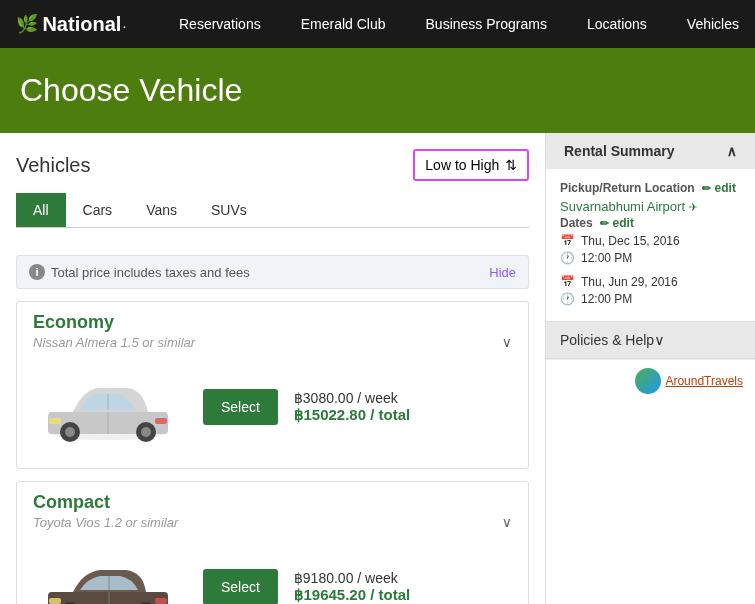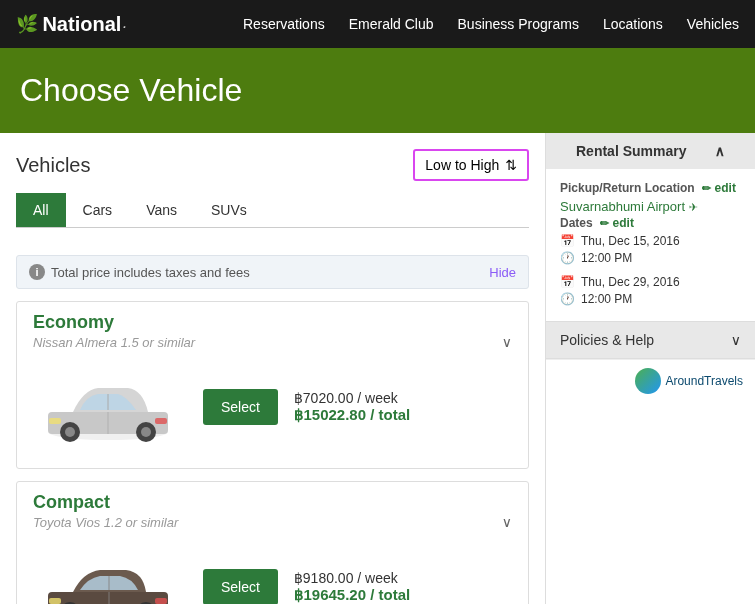--- a/index.html
+++ b/index.html
@@ -21,21 +21,21 @@
       font-weight: bold;
       margin-right: auto;
     }
     .navbar-brand .leaf-icon {
       color: #4caf50;
       font-size: 18px;
       margin-right: 4px;
     }
     .navbar-links {
       display: flex;
-      gap: 24px;
+      gap: 40px;
     }
     .navbar-links a {
       color: #fff;
       text-decoration: none;
       font-size: 14px;
       cursor: pointer;
     }
 
     
     .hero {
@@ -219,21 +219,21 @@
     .sidebar {
       width: 210px;
       border-left: 1px solid #ddd;
       flex-shrink: 0;
     }
     .sidebar-section {
       border-bottom: 1px solid #ddd;
     }
     .sidebar-section-header {
       background: #e8e8e8;
-      padding: 10px 30px;
+      padding: 10px 18px;
       display: flex;
       justify-content: space-between;
       align-items: flex-start;
       font-size: 14px;
       font-weight: bold;
       color: #333;
       cursor: pointer;
     }
     .sidebar-content {
       padding: 12px 14px;
@@ -269,21 +269,20 @@
       font-size: 12px;
       color: #333;
       margin-bottom: 3px;
     }
     .calendar-icon, .clock-icon { color: #777; font-size: 12px; }
 
     .policies-header {
       background: #e8e8e8;
       padding: 10px 14px;
       display: flex;
-      justify-content: space-between;
       align-items: center;
       font-size: 14px;
       color: #333;
       cursor: pointer;
     }
     .globe-icon {
       width: 26px;
       height: 26px;
       border-radius: 50%;
       background: linear-gradient(135deg, #4caf50, #2196f3);
@@ -393,21 +392,21 @@
 
             <rect x="11" y="48" width="12" height="6" rx="2" fill="#f0e070" opacity="0.8"></rect>
             <rect x="117" y="48" width="12" height="6" rx="2" fill="#e05050" opacity="0.8"></rect>
 
             <line x1="70" y1="42" x2="70" y2="64" stroke="#aaa" stroke-width="0.8"></line>
           </svg>
         </div>
         <div class="vehicle-pricing">
           <button class="select-btn">Select</button>
           <div class="price-info">
-            <div>฿7020.00 / week</div>
+            <div>฿3080.00 / week</div>
             <div class="price-total">฿15022.80 / total</div>
           </div>
         </div>
       </div>
     </div>
 
     <div class="vehicle-card">
       <div class="vehicle-card-header">
         <div>
           <div class="vehicle-category">Compact</div>
@@ -482,37 +481,37 @@
           <span class="calendar-icon">📅</span>
           <span>Thu, Dec 15, 2016</span>
         </div>
         <div class="sidebar-date-row" style="margin-bottom:10px;">
           <span class="clock-icon">🕐</span>
           <span>12:00 PM</span>
         </div>
 
         <div class="sidebar-date-row">
           <span class="calendar-icon">📅</span>
-          <span>Thu, Dec 29, 2016</span>
+          <span>Thu, Jun 29, 2016</span>
         </div>
         <div class="sidebar-date-row">
           <span class="clock-icon">🕐</span>
           <span>12:00 PM</span>
         </div>
 
       </div>
     </div>
 
     <div class="sidebar-section">
       <div class="policies-header">
         <span>Policies &amp; Help</span>
         <span>∨</span>
       </div>
     </div>
 
     <div class="bottom-area">
       <span class="globe-icon"></span>
-      <span style="font-size:12px;color:#0c4a6e;">AroundTravels</span>
+      <span style="font-size:12px;color:#c2410c;text-decoration:underline;">AroundTravels</span>
     </div>
 
   </div>
 
 </div>
 
 </body></html>

